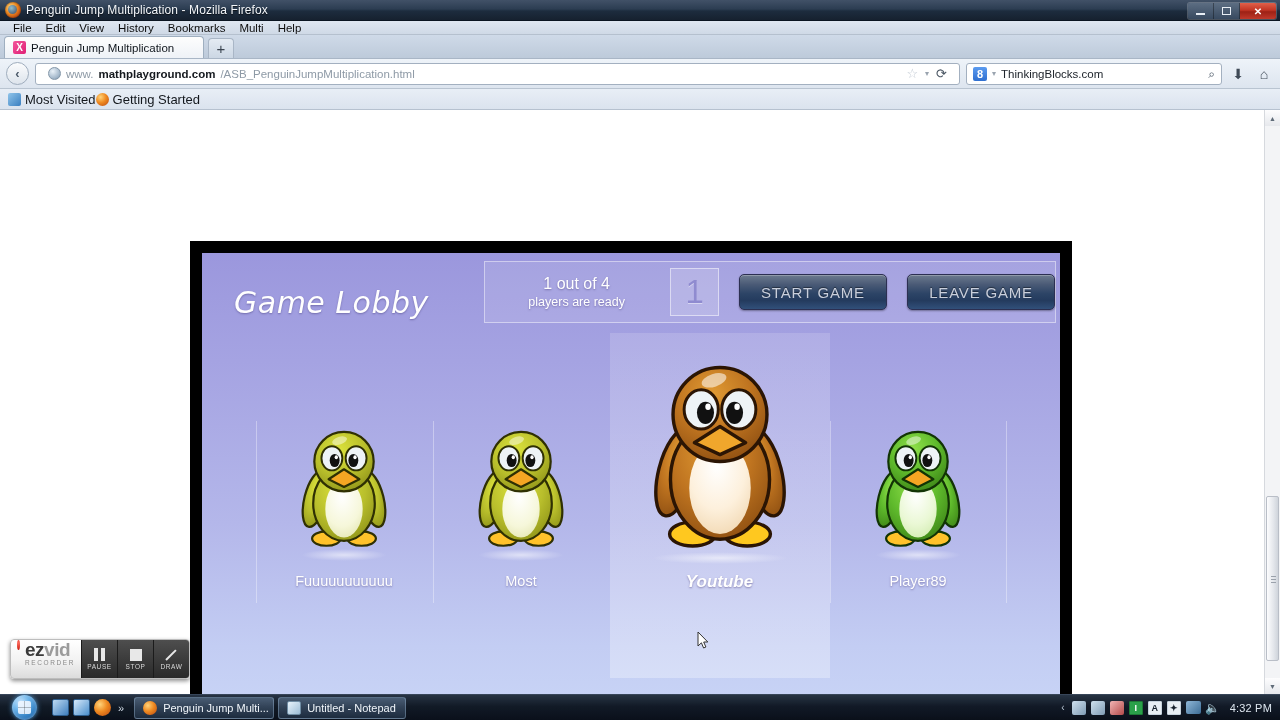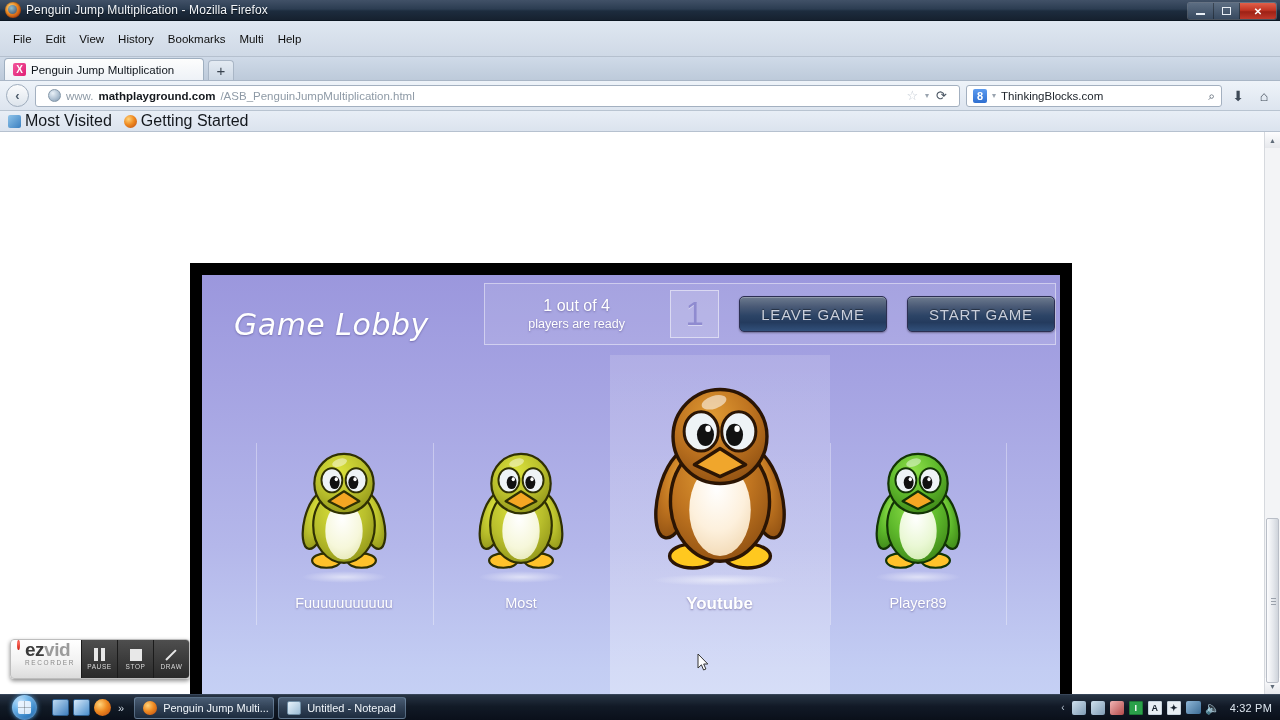--- a/index.html
+++ b/index.html
@@ -73,21 +73,21 @@
   .wc.close {
     width: 36px;
     background: linear-gradient(to bottom, #e1604a 0%, #c23524 45%, #9d2115 55%, #c0392b 100%);
     color: #fff; font-weight: bold; border-right: none;
   }
   .wc .bar { width: 9px; height: 2px; background: #e8eef5; margin-top: 6px;}
   .wc .sq { width: 9px; height: 8px; border: 1px solid #e8eef5; }
 
   
   .menubar {
-    height: 36px; display: flex; align-items: center;
+    height: 14px; display: flex; align-items: center;
     background: linear-gradient(to bottom, #dfe7f1 0%, #cfd9e6 100%);
     border-bottom: 1px solid #b5c0ce;
     padding-left: 6px;
   }
   .menubar .mi {
     font-size: 11.5px; color: #0d0d0d; padding: 1px 7px; cursor: default;
   }
 
   
   .tabstrip {
@@ -158,25 +158,25 @@
   .gicon {
     width: 14px; height: 14px; flex:none; border-radius: 2px;
     background: linear-gradient(to bottom,#5b9bf0,#2f6fd0);
     color: #fff; font-size: 11px; font-weight: bold; text-align: center; line-height: 14px;
   }
   .magnifier { margin-left: auto; color: #53606e; font-size: 12px; }
   .navicon { width: 20px; text-align: center; color: #3f4a57; font-size: 14px; }
 
   
   .bookmarks {
-    height: 21px; display: flex; align-items: center; gap: 12px;
+    height: 21px; display: flex; align-items: center; gap: 0;
     padding-left: 8px;
     background: linear-gradient(to bottom, #e8eef6 0%, #dbe3ee 100%);
     border-bottom: 1px solid #b6c1cf;
-    font-size: 16px; color: #14181d;
+    font-size: 13px; color: #14181d;
   }
   .bm { display: flex; align-items: center; gap: 4px; }
   .bm-ico { width: 13px; height: 13px; border-radius: 2px; flex:none; }
   .bm-ico.blue { background: linear-gradient(135deg,#8fc4ea,#3a7fc0); }
   .bm-ico.fox  { border-radius: 50%;
     background: radial-gradient(circle at 35% 32%, #ffd37a 0%, #ef8a21 45%, #b9470f 100%); }
 
   
   .viewport {
     flex: 1 1 auto; position: relative; background: #0ea5e9;
@@ -293,21 +293,21 @@
     text-shadow: 0 1px 2px rgba(80,70,130,.55);
   }
 
   
   .player.self {
     width: 220px;
     background: linear-gradient(to bottom, rgba(255,255,255,0.15) 0%, rgba(255,255,255,0.22) 55%, rgba(255,255,255,0.30) 100%);
     height: 345px;
   }
   .player.self .pen-wrap { margin-top: 20px; width: 176px; height: 205px; }
-  .player.self .pname { margin-top: 14px; font-size: 17px; font-weight: bold; }
+  .player.self .pname { margin-top: 14px; font-size: 17px; font-weight: bold; font-style: italic; }
 
   
   .pen-shadow {
     position: absolute; left: 50%; bottom: -6px; transform: translateX(-50%);
     width: 78%; height: 12px; border-radius: 50%;
     background: radial-gradient(ellipse at center, rgba(255,255,255,.55) 0%, rgba(255,255,255,0) 70%);
   }
 
   
   .cursor {
@@ -489,22 +489,22 @@
         <div class="lobby">
 
           <div class="lobby-title">Game Lobby</div>
 
           <div class="header-panel">
             <div class="ready-block">
               <div class="ready-main">1 out of 4</div>
               <div class="ready-sub">players are ready</div>
             </div>
             <div class="count-box">1</div>
+            <div class="btn">START GAME</div>
             <div class="btn">LEAVE GAME</div>
-            <div class="btn">START GAME</div>
           </div>
 
           <div class="players">
 
             <div class="player first">
               <div class="divider"></div>
               <div class="pen-wrap">
                 <svg viewBox="0 0 200 240" width="110" height="134">
                   <defs>
                     <radialGradient id="bodyA" cx="42%" cy="30%" r="78%">

